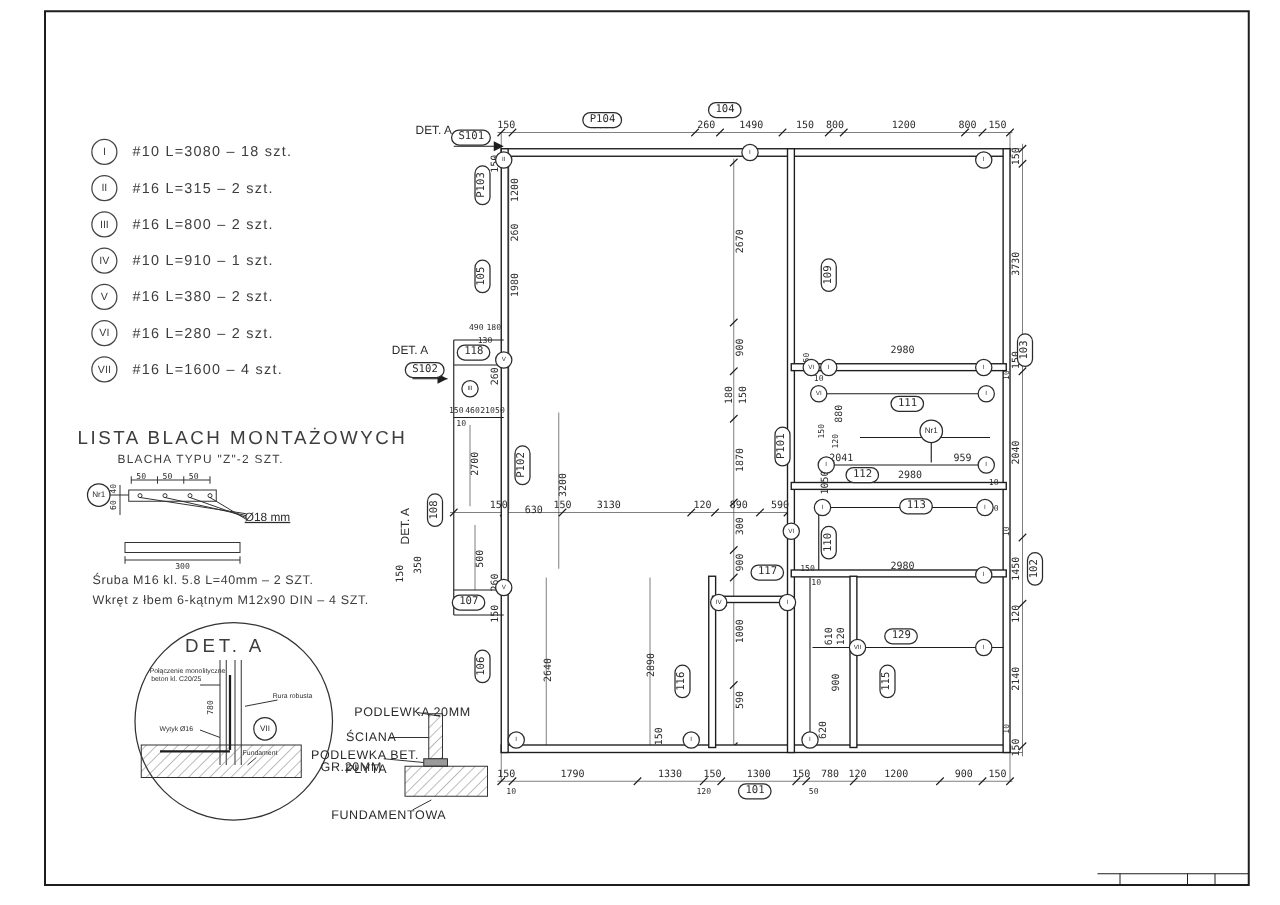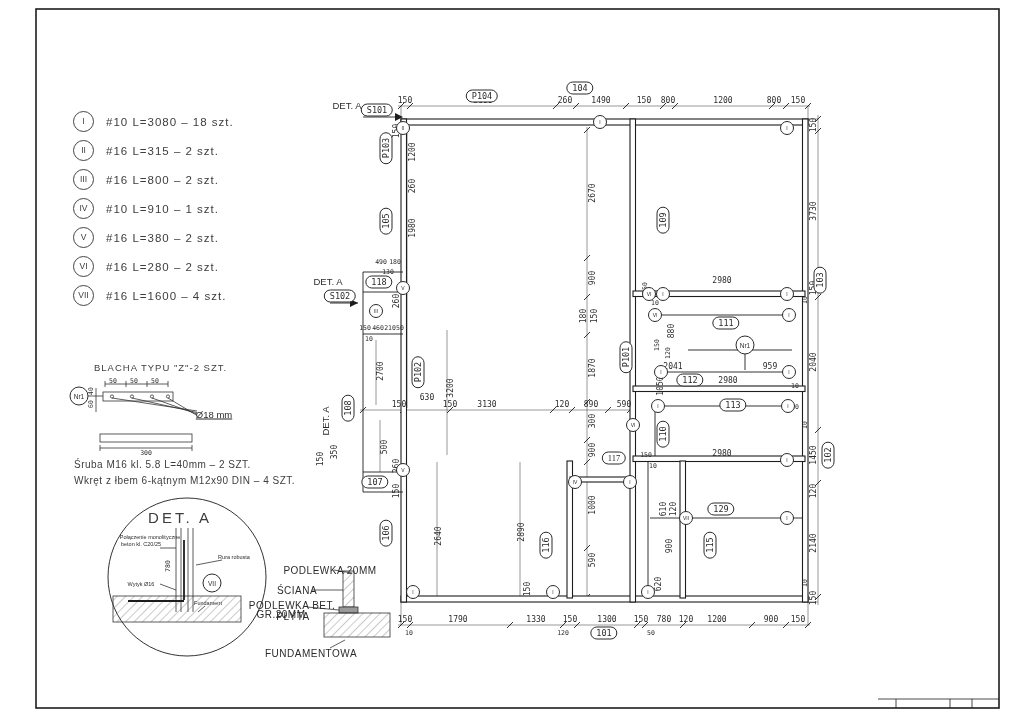--- a/index.html
+++ b/index.html
@@ -151,20 +151,21 @@
       <div class="sl-row">
         <span class="sl-num">VI</span>
         <span class="sl-text">#16 L=280 – 2 szt.</span>
       </div>
       <div class="sl-row">
         <span class="sl-num">VII</span>
         <span class="sl-text">#16 L=1600 – 4 szt.</span>
       </div>
     </div>
 
+  <div class="t2">LISTA BLACH MONTAŻOWYCH</div>
   <div class="t3">BLACHA TYPU "Z"-2 SZT.</div>
   <div class="note n1">Śruba M16 kl. 5.8 L=40mm – 2 SZT.</div>
   <div class="note n2">Wkręt z łbem 6-kątnym M12x90 DIN – 4 SZT.</div>
 
 <span class="ann" style="left: 405px; top: 100px;">150</span>
     <span class="ann" style="left: 483px; top: 100px;">3000</span>
     <span class="ann" style="left: 565px; top: 100px;">260</span>
     <span class="ann" style="left: 601px; top: 100px;">1490</span>
     <span class="ann" style="left: 644px; top: 100px;">150</span>
     <span class="ann" style="left: 668px; top: 100px;">800</span>
@@ -210,21 +211,21 @@
     <span class="ann xs" style="left: 400px; top: 328px;">50</span>
     <span class="ann xs" style="left: 369px; top: 339px;">10</span>
     <span class="ann v" style="left: 380px; top: 371px;">2700</span>
     <span class="ann v" style="left: 450px; top: 388px;">3200</span>
     <span class="ann v" style="left: 334px; top: 452px;">350</span>
     <span class="ann v" style="left: 320px; top: 459px;">150</span>
     <span class="ann v" style="left: 384px; top: 447px;">500</span>
     <span class="ann v" style="left: 396px; top: 466px;">260</span>
     <span class="ann v" style="left: 396px; top: 491px;">150</span>
     <span class="ann" style="left: 399px; top: 404px;">150</span>
-    <span class="ann" style="left: 427px; top: 397px;">630</span>
+    <span class="ann" style="left: 427px; top: 408px;">630</span>
     <span class="ann" style="left: 450px; top: 404px;">150</span>
     <span class="ann" style="left: 487px; top: 404px;">3130</span>
     <span class="ann" style="left: 562px; top: 404px;">120</span>
     <span class="ann" style="left: 591px; top: 404px;">890</span>
     <span class="ann" style="left: 624px; top: 404px;">590</span>
     <span class="ann v" style="left: 592px; top: 193px;">2670</span>
     <span class="ann v" style="left: 592px; top: 278px;">900</span>
     <span class="ann v" style="left: 583px; top: 316px;">180</span>
     <span class="ann v" style="left: 594px; top: 316px;">150</span>
     <span class="ann v" style="left: 592px; top: 368px;">1870</span>
@@ -289,21 +290,21 @@
     <span class="callout" style="left: 375px; top: 482px;">107</span>
     <span class="callout v" style="left: 386px; top: 533px;">106</span>
     <span class="callout v" style="left: 663px; top: 220px;">109</span>
     <span class="callout v" style="left: 626px; top: 357px;">P101</span>
     <span class="callout v" style="left: 820px; top: 280px;">103</span>
     <span class="callout v" style="left: 828px; top: 455px;">102</span>
     <span class="callout" style="left: 726px; top: 323px;">111</span>
     <span class="callout" style="left: 690px; top: 380px;">112</span>
     <span class="callout" style="left: 733px; top: 405px;">113</span>
     <span class="callout v" style="left: 663px; top: 434px;">110</span>
-    <span class="callout" style="left: 614px; top: 458px; font-family: Liberation Serif, serif;">117</span>
+    <span class="callout" style="left: 614px; top: 458px;">117</span>
     <span class="callout" style="left: 721px; top: 509px;">129</span>
     <span class="callout v" style="left: 710px; top: 545px;">115</span>
     <span class="callout v" style="left: 546px; top: 545px;">116</span>
     <span class="callout" style="left: 604px; top: 633px;">101</span>
     <span class="marker" style="left: 403px; top: 128px;">II</span>
     <span class="marker" style="left: 600px; top: 122px;">I</span>
     <span class="marker" style="left: 787px; top: 128px;">I</span>
     <span class="marker" style="left: 403px; top: 288px;">V</span>
     <span class="marker" style="left: 376px; top: 311px;">III</span>
     <span class="marker" style="left: 649px; top: 294px;">VI</span>

